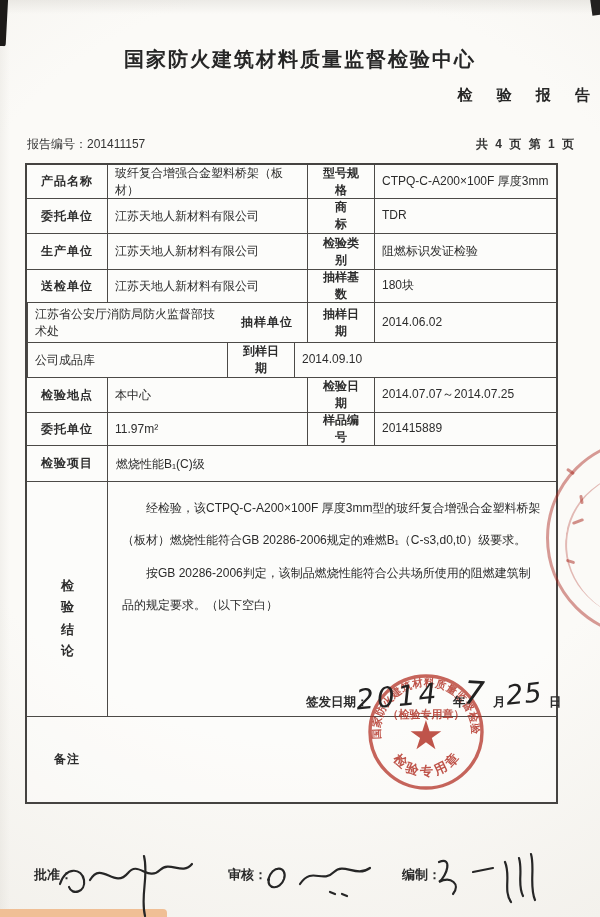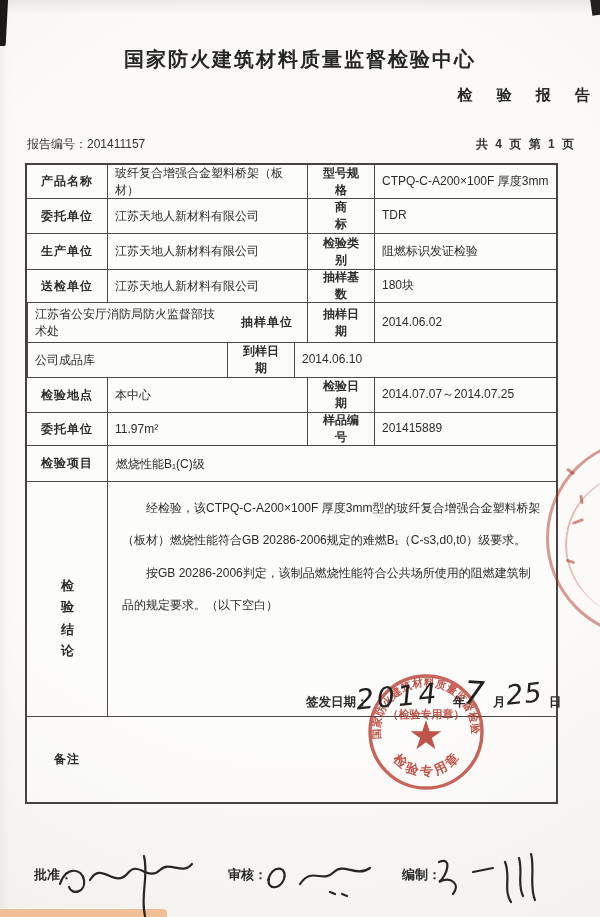--- a/index.html
+++ b/index.html
@@ -135,21 +135,21 @@
     </div>
     <div class="trow r5">
       <div class="cell val1">江苏省公安厅消防局防火监督部技术处</div>
       <div class="cell lab">抽样单位</div>
       <div class="cell lab2">抽样日期</div>
       <div class="cell val2">2014.06.02</div>
     </div>
     <div class="trow r6">
       <div class="cell val1">公司成品库</div>
       <div class="cell lab2">到样日期</div>
-      <div class="cell val2">2014.06.10</div>
+      <div class="cell val2">2014.09.10</div>
     </div>
     <div class="trow r7">
       <div class="cell lab">检验地点</div>
       <div class="cell val1">本中心</div>
       <div class="cell lab2">检验日期</div>
       <div class="cell val2">2014.07.07～2014.07.25</div>
     </div>
     <div class="trow r8">
       <div class="cell lab">委托单位</div>
       <div class="cell val1">11.97m²</div>

